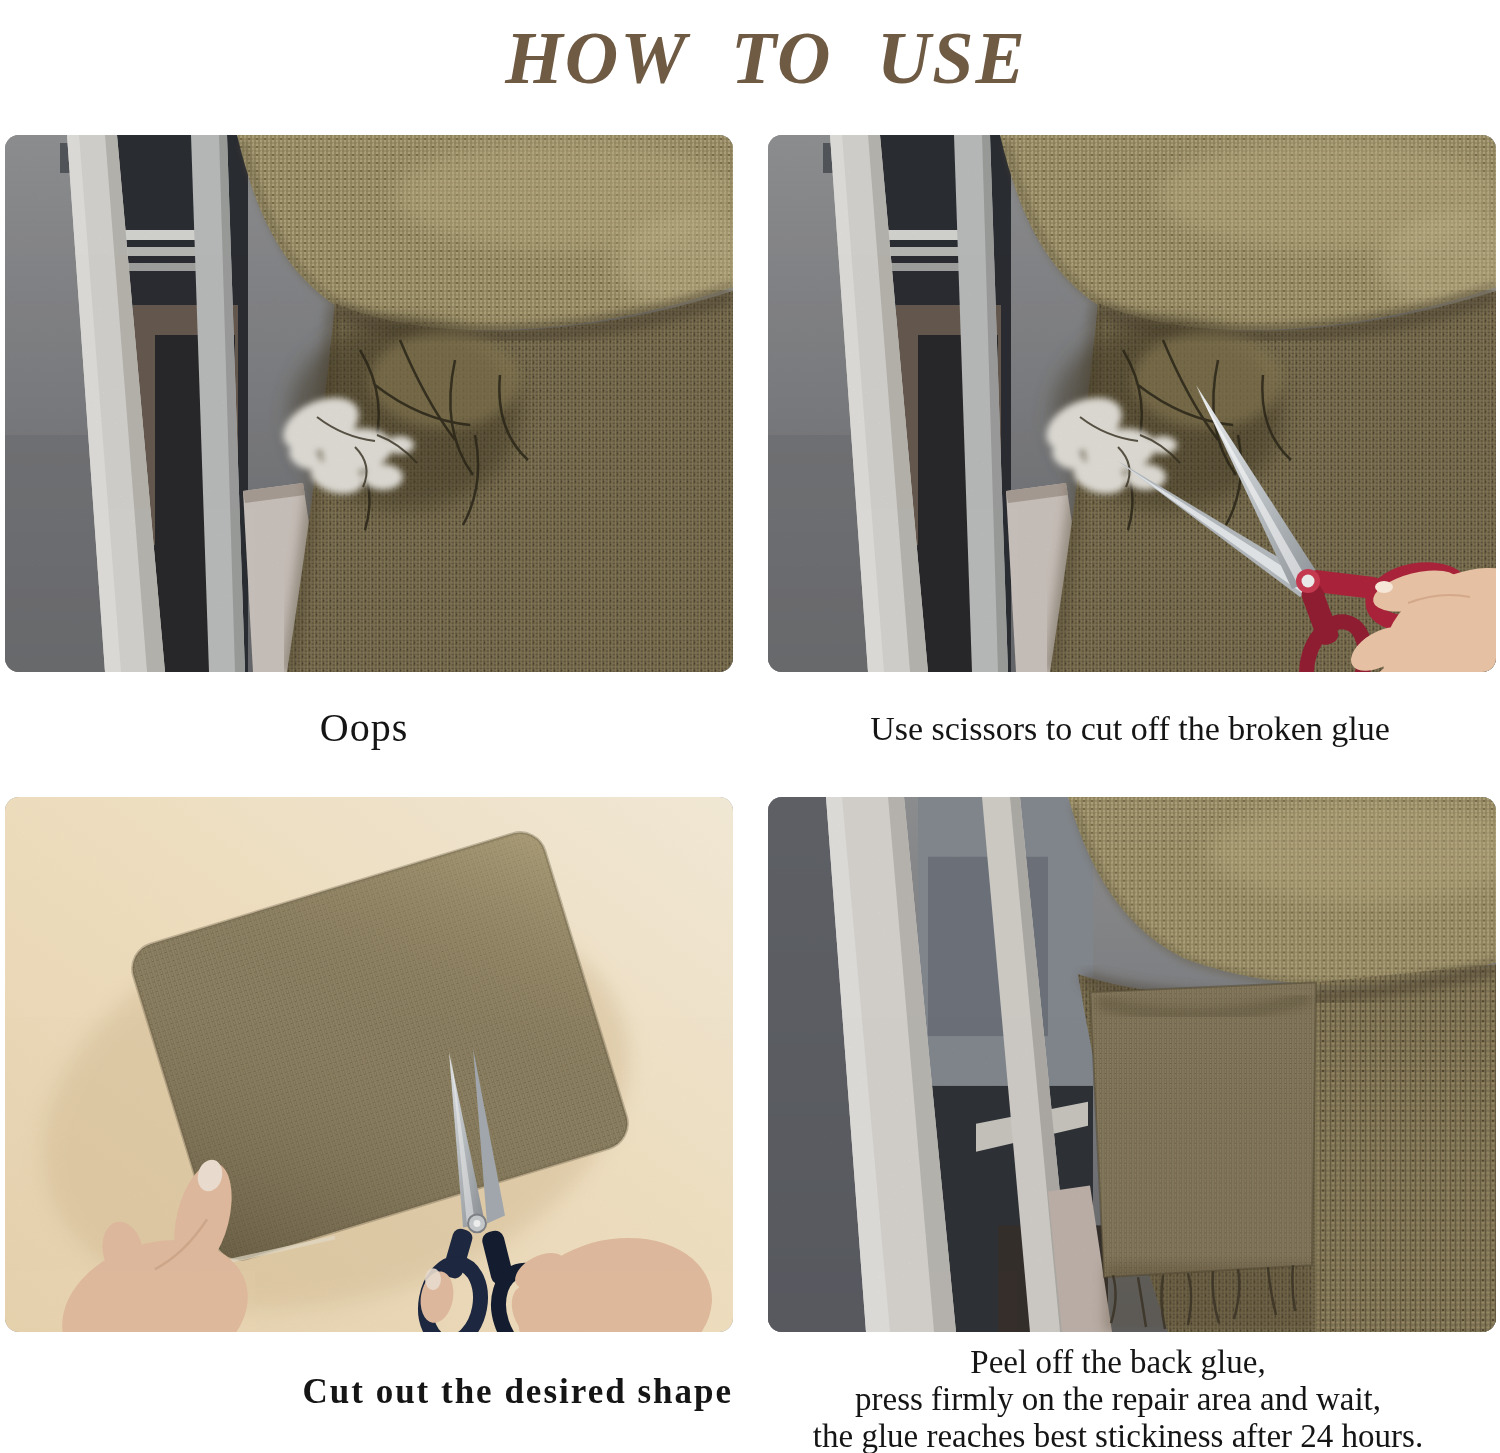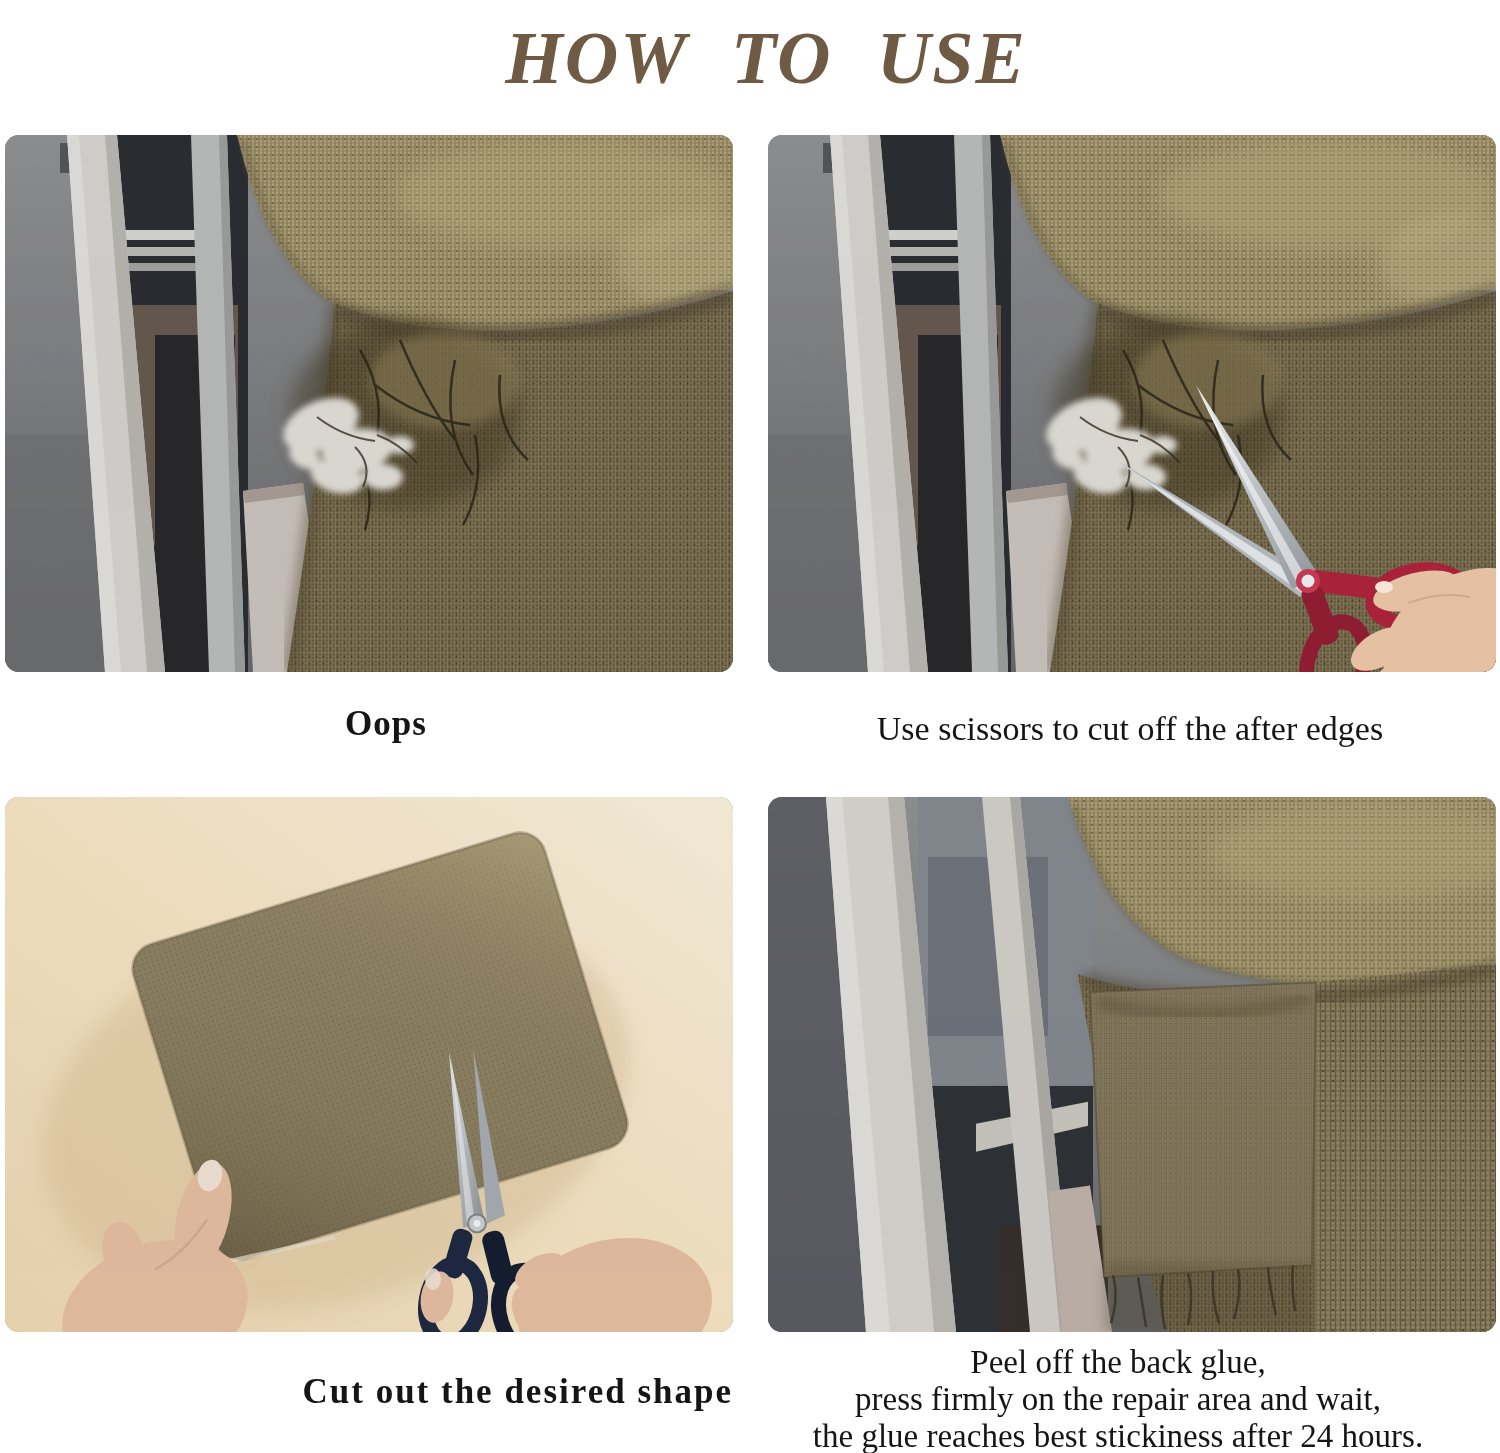--- a/index.html
+++ b/index.html
@@ -8,21 +8,21 @@
   .title{position:absolute;top:0px;left:0;width:100%;text-align:center;
          font-style:italic;font-weight:700;font-size:74px;line-height:84px;
          color:#6f5a44;letter-spacing:2px;word-spacing:24px;margin:16px;}
   .panel{position:absolute;margin:0;padding:0;border-radius:14px;overflow:hidden;background:#888;}
   .panel svg{display:block;width:100%;height:100%;}
   .p1{left:5px;top:135px;width:728px;height:537px;}
   .p2{left:768px;top:135px;width:728px;height:537px;}
   .p3{left:5px;top:797px;width:728px;height:535px;}
   .p4{left:768px;top:797px;width:728px;height:535px;}
   .cap{position:absolute;text-align:center;color:#151515;}
-  .cap1{left:22px;width:728px;top:704px;font-size:35px;font-weight:700;letter-spacing:1px;}
+  .cap1{left:0;width:728px;top:704px;font-size:40px;font-weight:400;letter-spacing:1px;}
   .cap2{left:760px;width:740px;top:710px;font-size:34px;font-weight:400;}
   .cap3{left:5px;width:728px;top:1372px;font-size:35px;font-weight:700;letter-spacing:2px;text-align:right;}
   .cap4{left:736px;width:764px;top:1344px;font-size:33px;font-weight:400;line-height:1.12;white-space:pre-line;}
 </style>
 </head>
 <body>
 
 <div class="page">
 
   <h1 class="title">HOW TO USE</h1>
@@ -275,21 +275,21 @@
   </figure>
 
   <figure class="panel p2">
     <svg viewBox="0 0 728 537" preserveAspectRatio="none" role="img" aria-label="hand holding red-handled scissors trimming the frayed threads on the damaged couch corner">
         <use href="#sceneCouch"></use>
         <use href="#scissorsRed"></use>
       </svg>
   </figure>
 
   <div class="cap cap1">Oops</div>
-  <div class="cap cap2">Use scissors to cut off the after edges</div>
+  <div class="cap cap2">Use scissors to cut off the broken glue</div>
 
   <figure class="panel p3">
     <svg viewBox="0 0 728 537" preserveAspectRatio="none" role="img" aria-label="left hand holding a brown linen self-adhesive patch while right hand cuts it with black-handled scissors on a cream table">
         <use href="#scenePatchCut"></use>
       </svg>
   </figure>
 
   <figure class="panel p4">
     <svg viewBox="0 0 728 537" preserveAspectRatio="none" role="img" aria-label="rectangular fabric patch stuck onto the repaired couch corner">
         <use href="#sceneCouchPatched"></use>

